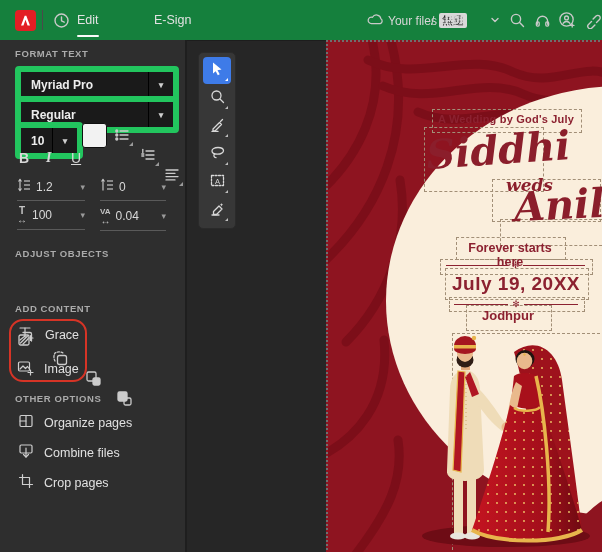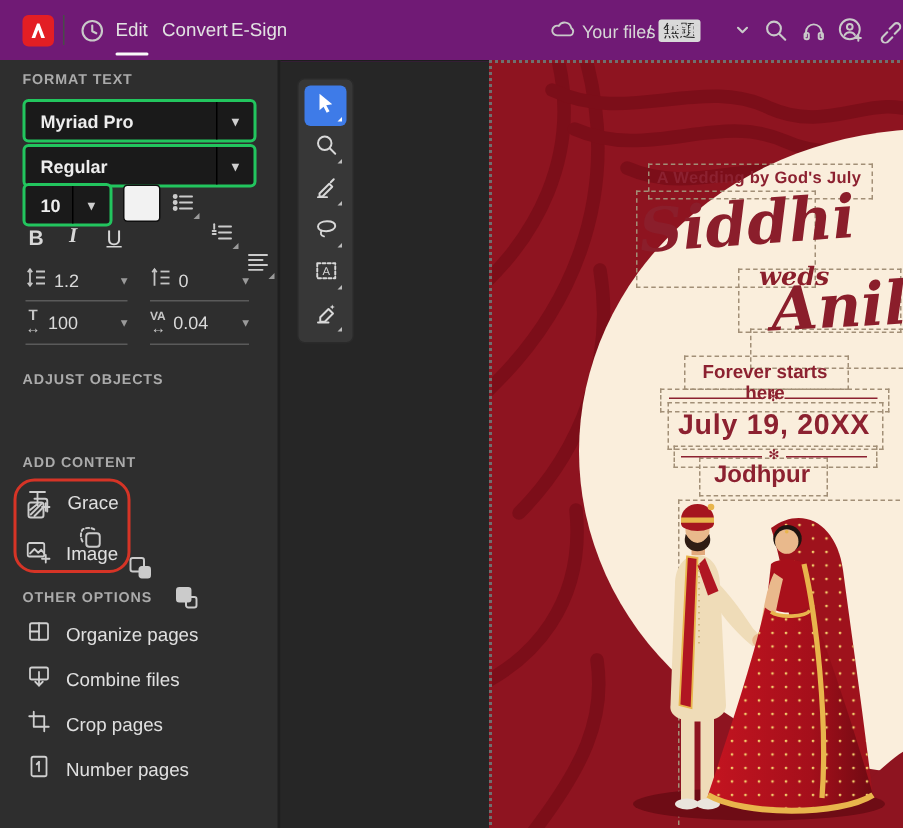--- a/index.html
+++ b/index.html
@@ -1,34 +1,34 @@
 <!DOCTYPE html>
 <html><head>
 <meta charset="utf-8">
 <style>
   html,body{margin:0;padding:0;}
   body{width:602px;height:552px;overflow:hidden;background:#262626;
        font-family:"Liberation Sans",sans-serif;position:relative;
        -webkit-font-smoothing:antialiased;}
   .abs{position:absolute;}
   
-  .topbar{left:0;top:0;width:602px;height:40px;background:#701a75;border-bottom:1px solid #1d1d1d;}
+  .topbar{left:0;top:0;width:602px;height:40px;background:#15803d;border-bottom:1px solid #1d1d1d;}
   .logo{left:15px;top:10px;width:21px;height:21px;background:#E31E24;border-radius:4px;
         display:flex;align-items:center;justify-content:center;}
   .tb-divider{left:42px;top:10px;width:1px;height:20px;background:#4a4a4a;}
   .menu{top:0;height:40px;display:flex;align-items:center;color:#E2E2E2;font-size:12.5px;cursor:default;}
   .menu.active::after{content:"";position:absolute;left:0;right:0;bottom:3px;height:2px;background:#FAFAFA;border-radius:1px;}
   .crumb{color:#D6D6D6;font-size:12px;}
   .fname{background:#D9D9D9;color:#222;padding:0 3px;border-radius:2px;font-size:11px;}
   .tb-icon{top:11px;width:18px;height:18px;display:flex;align-items:center;justify-content:center;}
   .tb-icon svg{stroke:#C9C9C9;fill:none;stroke-width:1.4;stroke-linecap:round;stroke-linejoin:round;}
   
   .panel{left:0;top:40px;width:185px;height:512px;background:#2E2E2E;border-right:2px solid #1E1E1E;}
   .sec-label{color:#ABABAB;font-size:9.5px;font-weight:bold;letter-spacing:.6px;}
-  .select{background:#1A1A1A;border:2px solid #22c55e;border-radius:4px;color:#EDEDED;
+  .select{background:#1A1A1A;border:6px solid #22c55e;border-radius:4px;color:#EDEDED;
           font-size:12px;font-weight:600;display:flex;align-items:center;}
   .select .txt{padding-left:10px;flex:1;}
   .select .chev{width:24px;align-self:stretch;border-left:1px solid #000;display:flex;align-items:center;justify-content:center;color:#CFCFCF;font-size:9px;}
   .swatch{background:#F2F2F2;border-radius:3px;border:1px solid #0f0f0f;}
   .ibtn{display:flex;align-items:center;justify-content:center;position:relative;}
   .ibtn svg{stroke:#CBCBCB;fill:none;stroke-width:1.3;stroke-linecap:round;}
   .flyout::after{content:"";position:absolute;right:-1px;bottom:-1px;border-left:4px solid transparent;border-bottom:4px solid #9a9a9a;}
   .biu{color:#D8D8D8;font-size:14px;font-weight:bold;}
   .numctl{display:flex;align-items:center;color:#D9D9D9;font-size:12px;}
   .numctl .u{position:absolute;height:1px;background:#5a5a5a;bottom:-6px;left:0;}
@@ -68,23 +68,20 @@
   <div class="abs tb-divider"></div>
   <div class="abs tb-icon" style="left:52px;">
     <svg width="17" height="17" viewBox="0 0 17 17">
         <circle cx="8.5" cy="8.5" r="6.5"></circle>
         <polyline points="8.5,5 8.5,8.8 11.2,10.2"></polyline>
       </svg>
   </div>
   <div class="abs menu active" style="left:77px;">
       <span>Edit</span>
     </div>
-  <div class="abs menu" style="left:108px;">
-      <span>Convert</span>
-    </div>
   <div class="abs menu" style="left:154px;">
       <span>E-Sign</span>
     </div>
 
   <div class="abs tb-icon" style="left:366px;">
     <svg width="18" height="18" viewBox="0 0 20 20">
         <path d="M6,14 a3.6,3.6 0 1 1 1.2-7 A5,5 0 0 1 16.5,8.6 a3,3 0 0 1-.6,5.4 z"></path>
       </svg>
   </div>
   <span class="abs crumb" style="left:388px;top:14px;">Your files</span>
@@ -282,28 +279,20 @@
           <polyline points="5.5,11.5 8,14 10.5,11.5"></polyline>
         </svg></span>
     <span>Combine files</span>
   </div>
   <div class="abs pitem" style="left:18px;top:433px;">
     <span><svg width="16" height="16" viewBox="0 0 16 16">
           <path d="M4.5,1.5 v10 h10"></path>
           <path d="M1.5,4.5 h10 v10"></path>
         </svg></span>
     <span>Crop pages</span>
-  </div>
-  <div class="abs pitem" style="left:18px;top:463px;">
-    <span><svg width="16" height="16" viewBox="0 0 16 16">
-          <rect x="3" y="1.5" width="10" height="13" rx="1.2"></rect>
-          <line x1="8" y1="5" x2="8" y2="11"></line>
-          <polyline points="6.5,6.5 8,5"></polyline>
-        </svg></span>
-    <span>Number pages</span>
   </div>
 </div>
 
 <div class="abs qtools">
   <div class="qbtn sel">
     <span><svg width="15" height="15" viewBox="0 0 15 15">
           <polygon points="3,1.5 11.5,8.5 7.5,9.2 9.7,13.2 7.8,14.2 5.7,10.2 3,12.5" fill="#fff" stroke="none"></polygon>
         </svg></span>
   </div>
   <div class="qbtn">
@@ -381,21 +370,21 @@
     <span class="ln"></span>
       <span class="fl">✻</span>
       <span class="ln"></span>
   </div>
   <div class="abs doc-sans" style="left:117px;top:231px;width:142px;text-align:center;font-size:19px;font-weight:bold;letter-spacing:.5px;">July 19, 20XX</div>
   <div class="abs orn" style="left:126px;top:256px;width:124px;height:13px;">
     <span class="ln"></span>
       <span class="fl">✻</span>
       <span class="ln"></span>
   </div>
-  <div class="abs doc-sans" style="left:138px;top:266px;width:84px;text-align:center;font-size:16px;font-weight:bold;">Jodhpur</div>
+  <div class="abs doc-sans" style="left:138px;top:266px;width:84px;text-align:center;font-size:13px;font-weight:bold;">Jodhpur</div>
 
   <svg class="abs" style="left:86px;top:288px;" width="176" height="220" viewBox="0 0 176 220">
     <defs>
       <pattern id="gd" width="9" height="9" patternUnits="userSpaceOnUse">
           <circle cx="2" cy="2" r="0.9" fill="#F2CD6B"></circle>
         </pattern>
       <linearGradient id="lg" x1="0" y1="0" x2="1" y2="0">
           <stop offset="0" stop-color="#C41420"></stop>
           <stop offset="0.62" stop-color="#A50F1B"></stop>
           <stop offset="1" stop-color="#6F0A12"></stop>

